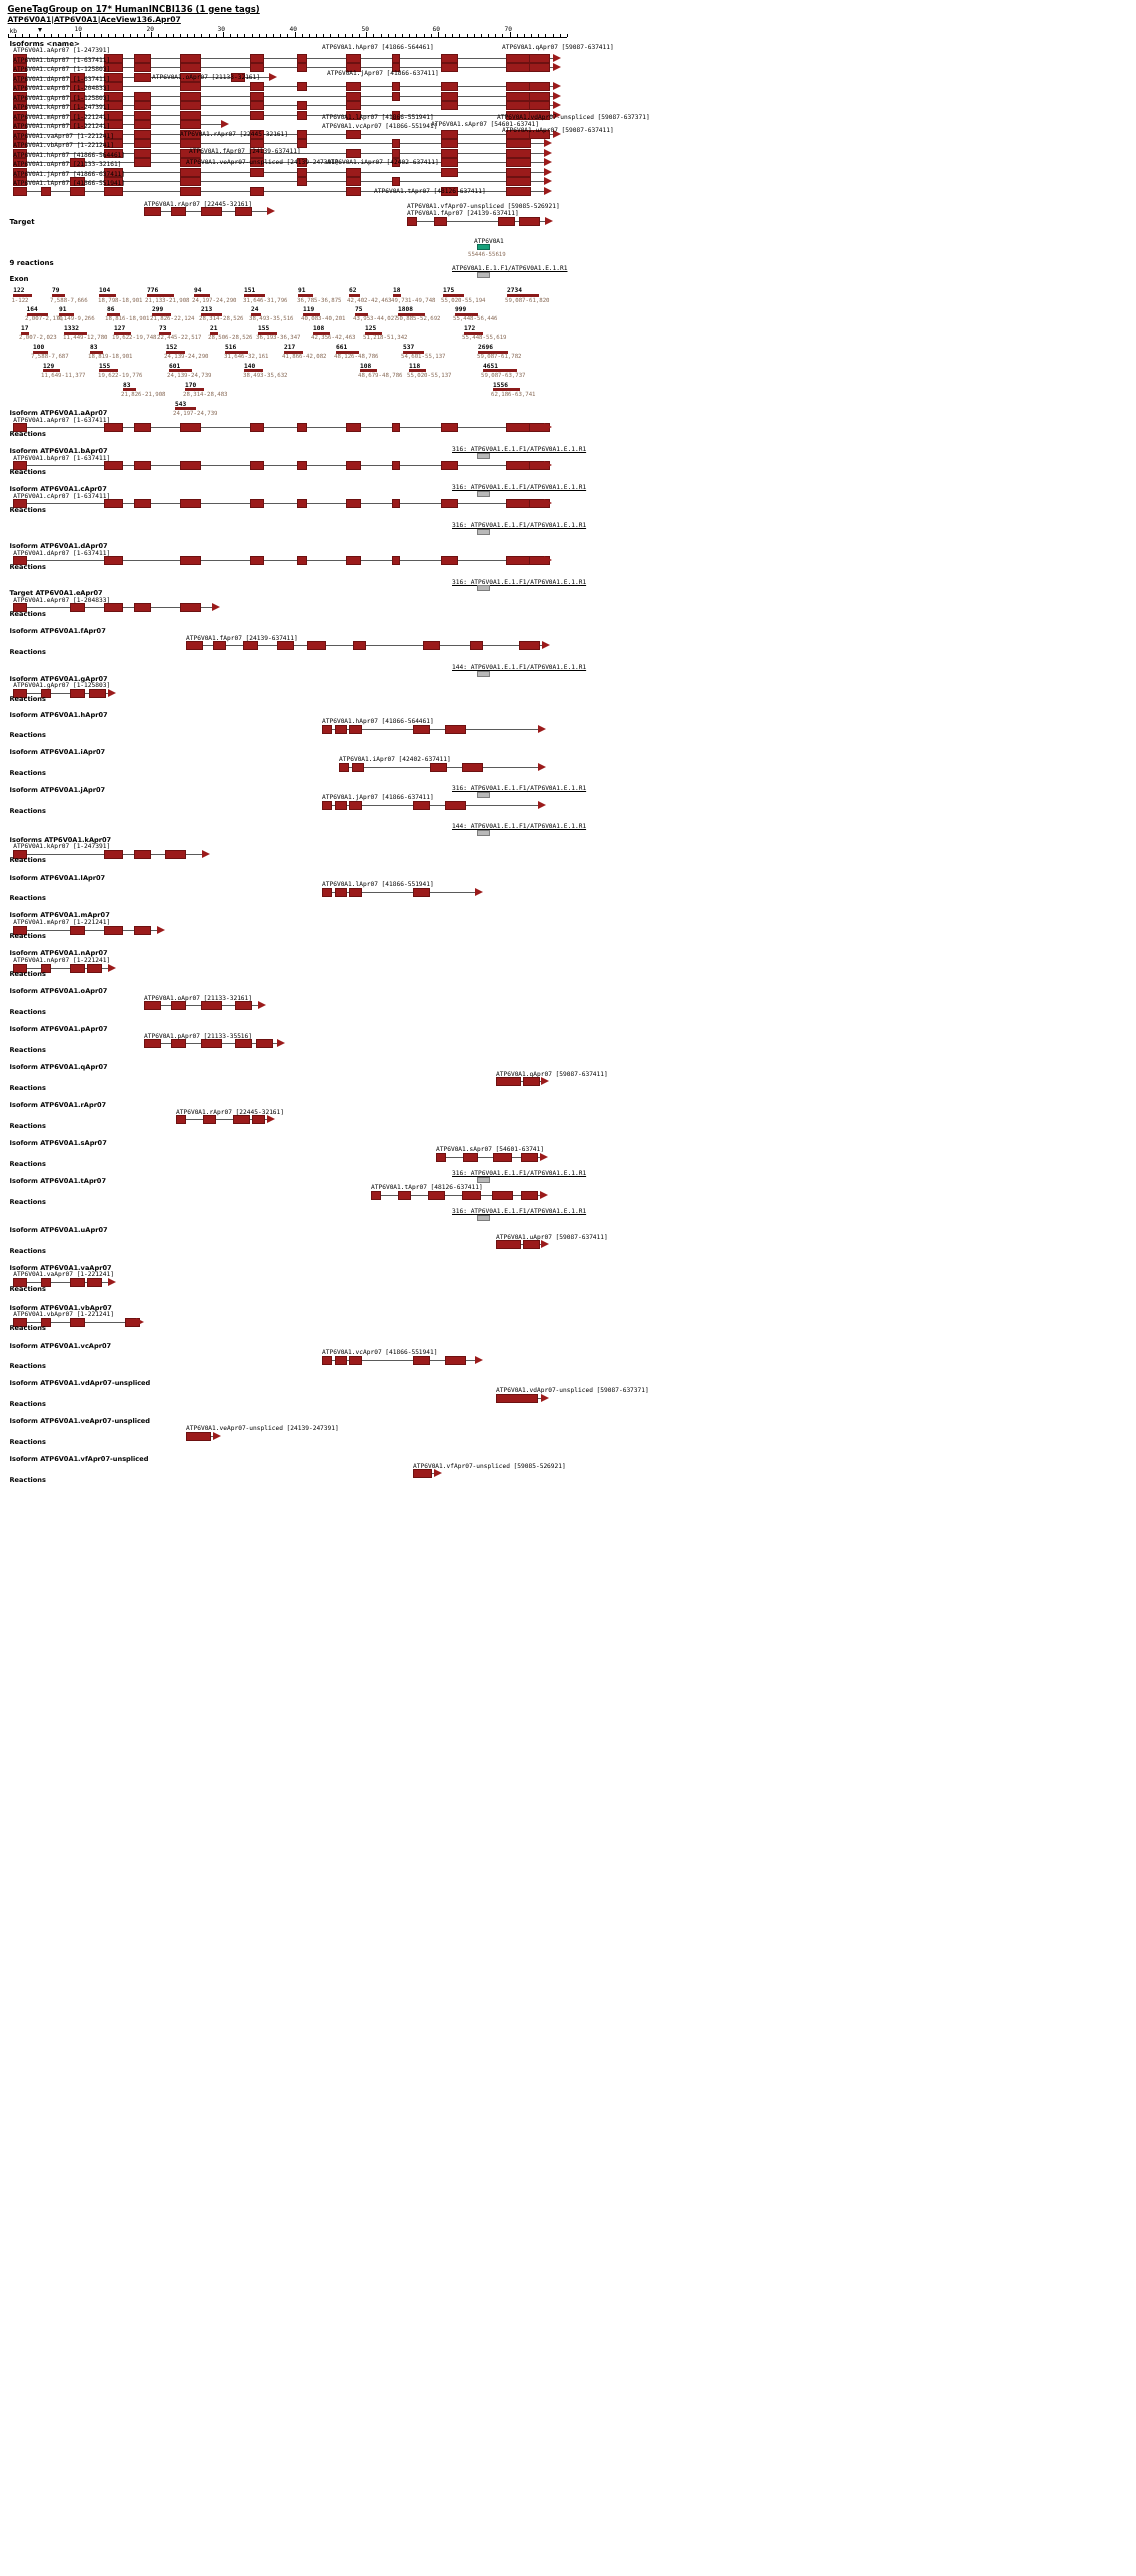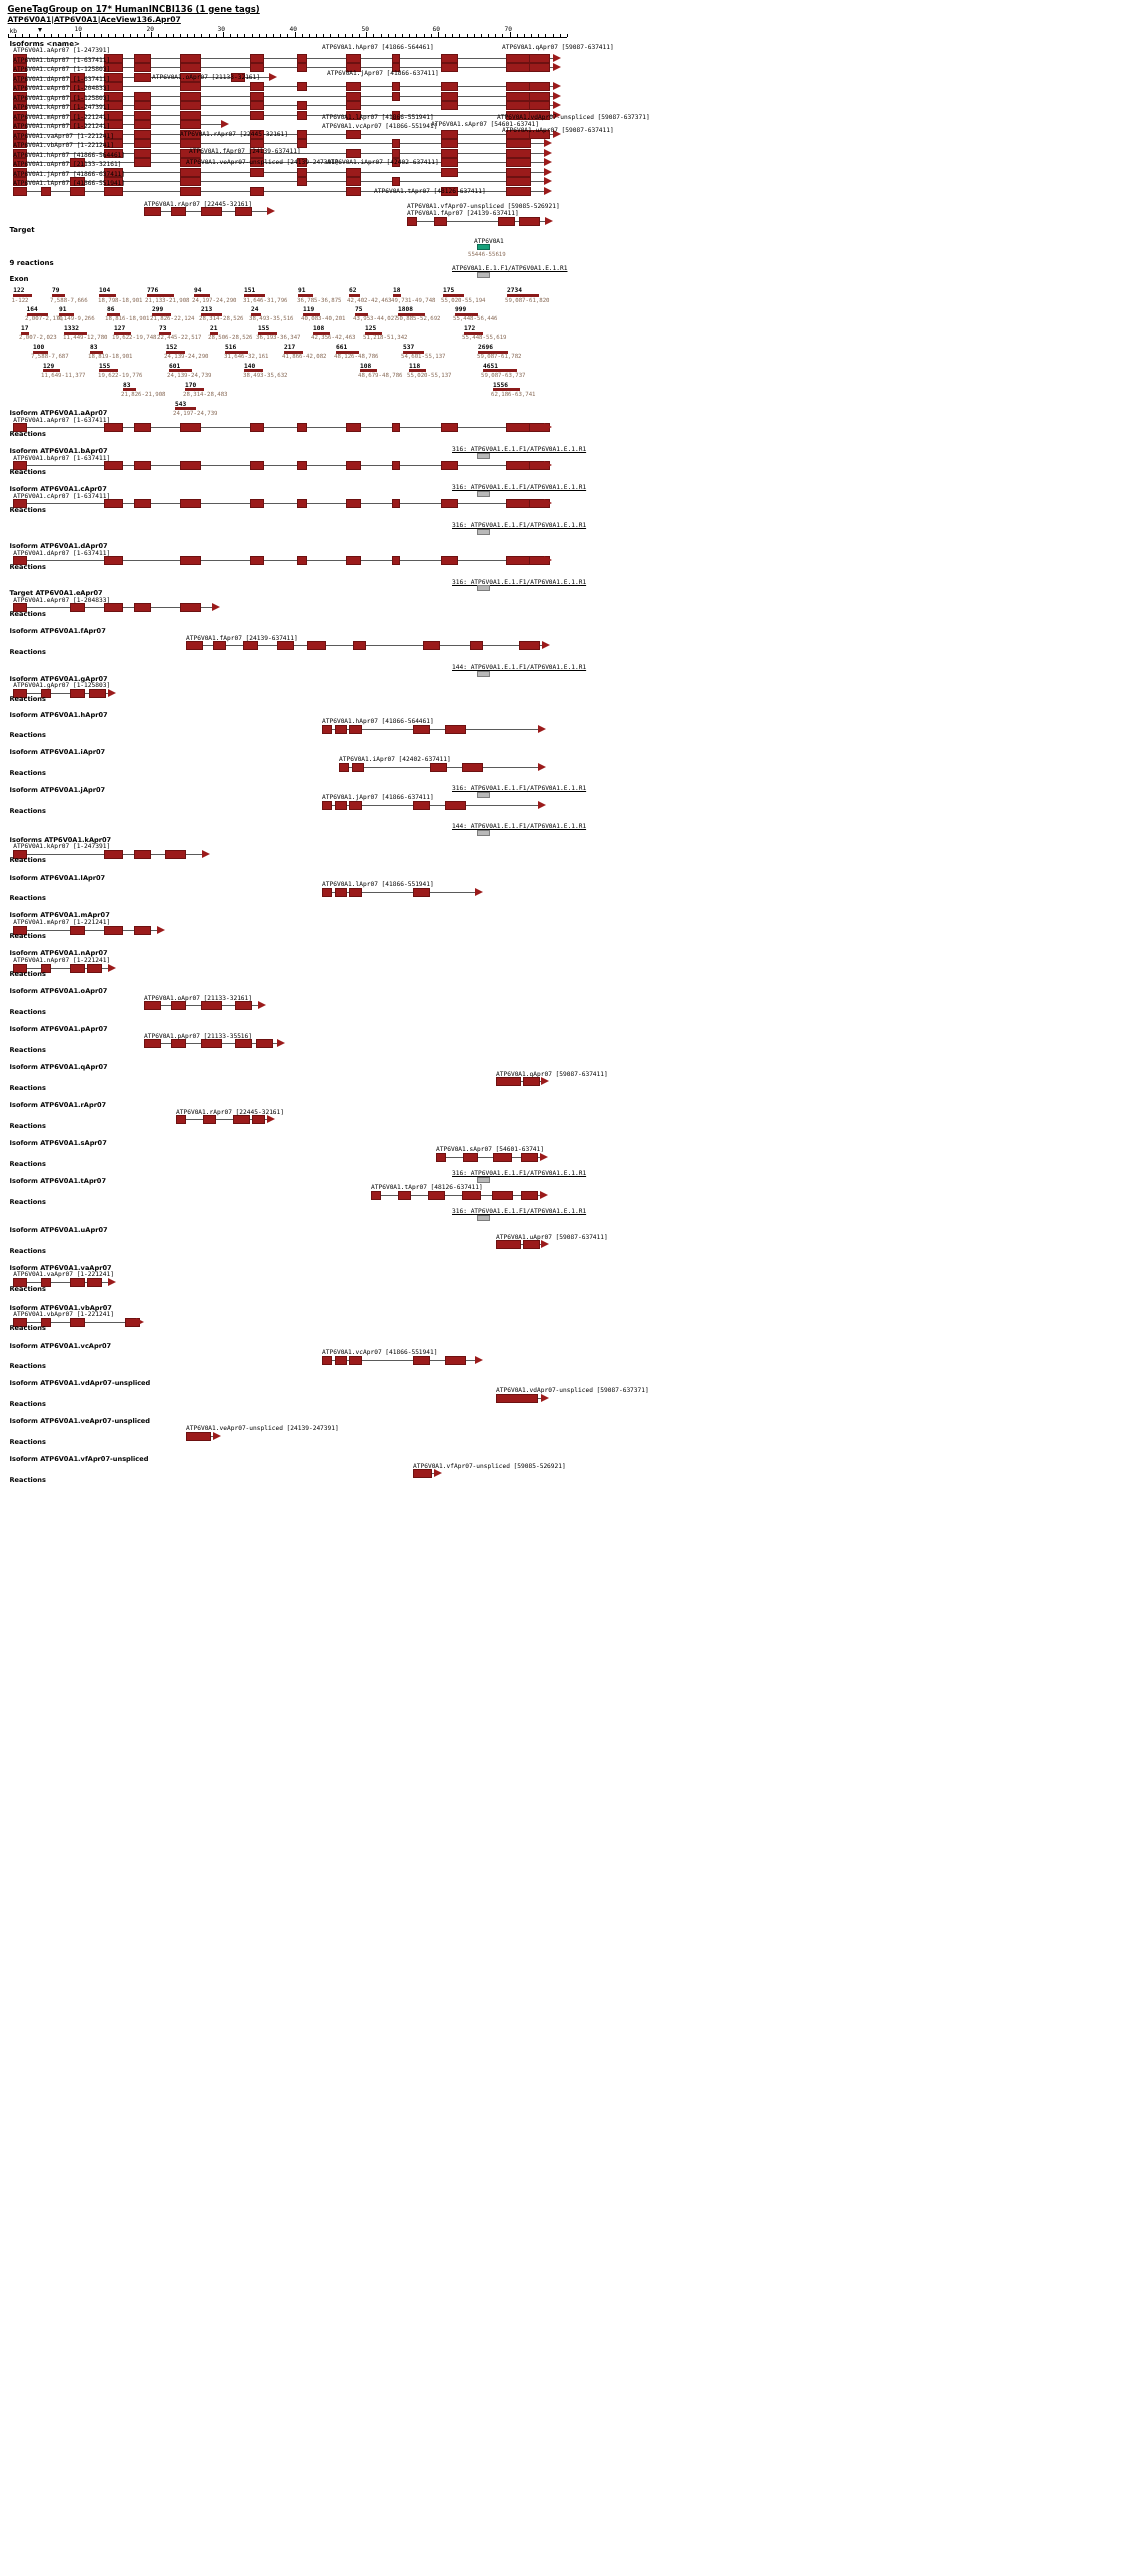--- a/index.html
+++ b/index.html
@@ -125,21 +125,21 @@
       <div class="abs axisnum" style="left: 210px; top: -1.9px;">30</div>
       <div class="abs axisnum" style="left: 282px; top: -1.9px;">40</div>
       <div class="abs axisnum" style="left: 354px; top: -1.9px;">50</div>
       <div class="abs axisnum" style="left: 425px; top: -1.9px;">60</div>
       <div class="abs axisnum" style="left: 497px; top: -1.9px;">70</div>
     </div>
   <div class="abs axisnum" style="left:9.5px;top:26.5px;">kb</div>
   <div class="caret" style="left:38px;top:28px;"></div>
 
   <div class="abs sec" style="left:9.5px;top:40px;">Isoforms &lt;name&gt;</div>
-  <div class="abs sec" style="left:9.5px;top:226px;">Target</div>
+  <div class="abs sec" style="left:9.5px;top:218px;">Target</div>
   <div class="abs sec" style="left:9.5px;top:259px;">9 reactions</div>
   <div class="abs sec" style="left:9.5px;top:275px;">Exon</div>
 
   <div class="abs lbl" style="left:474px;top:237px;">ATP6V0A1</div>
   <div class="rxnbox green" style="left:477px;top:244px;width:13.3px;"></div>
   <div class="abs tiny" style="left:468px;top:251px;color:#8a6d5a;">55446-55619</div>
 
   <div class="abs rxn ulink" style="left:452px;top:264px;">ATP6V0A1.E.1.F1/ATP6V0A1.E.1.R1</div>
   <div class="rxnbox" style="left:477px;top:272px;width:13.3px;"></div>
 

